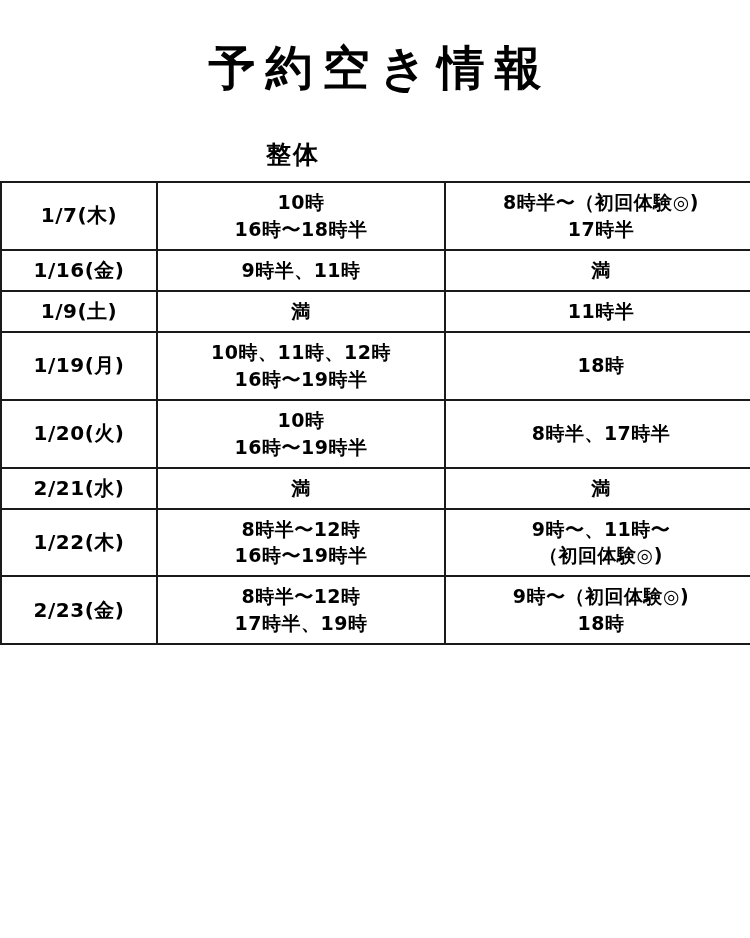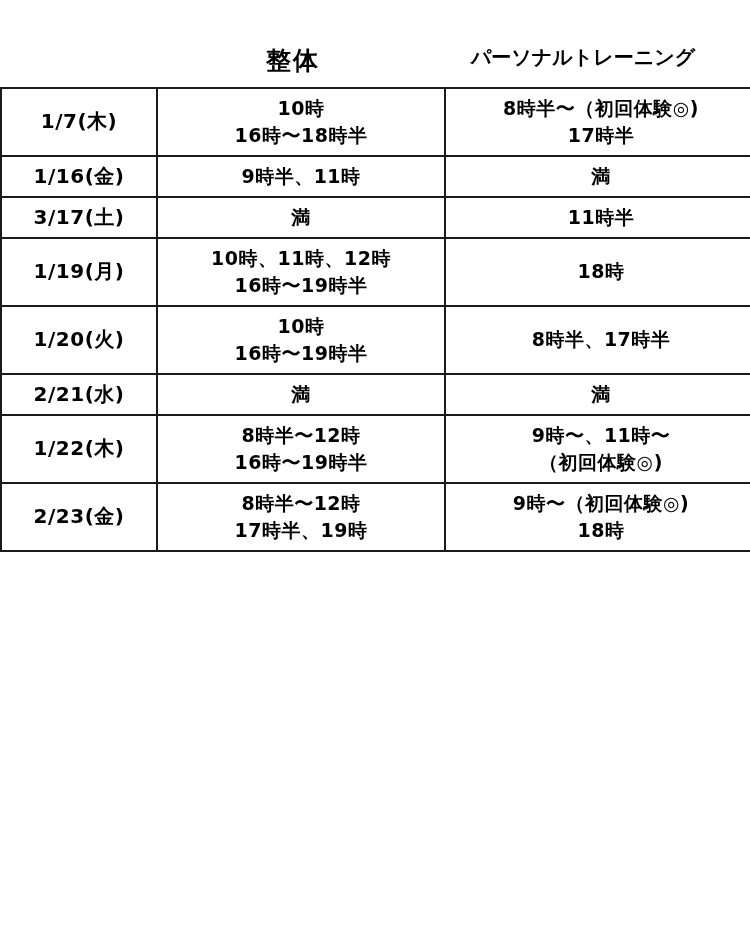--- a/index.html
+++ b/index.html
@@ -84,25 +84,25 @@
   }
   td.slot-1 { width: 278px; }
   td.slot-2 { width: 302px; }
   .line { display: block; white-space: nowrap; }
 </style>
 </head>
 <body>
 
 <div class="page">
 
+  <div class="title">予約空き情報</div>
 
   <div class="col-headers">
     <div class="col-head-spacer"></div>
     <div class="col-head col-head-1">整体</div>
-    <div class="col-head col-head-2">パーソナルトレーニング</div>
   </div>
 
   <table class="schedule">
     <tbody>
         <tr>
           <td class="daycell">1/7(木)</td>
           <td class="slotcell slot-1">
             <span class="line">10時</span>
             <span class="line">16時〜18時半</span>
           </td>
@@ -114,21 +114,21 @@
         <tr>
           <td class="daycell">1/16(金)</td>
           <td class="slotcell slot-1">
             <span class="line">9時半、11時</span>
           </td>
           <td class="slotcell slot-2">
             <span class="line">満</span>
           </td>
         </tr>
         <tr>
-          <td class="daycell">3/17(土)</td>
+          <td class="daycell">1/9(土)</td>
           <td class="slotcell slot-1">
             <span class="line">満</span>
           </td>
           <td class="slotcell slot-2">
             <span class="line">11時半</span>
           </td>
         </tr>
         <tr>
           <td class="daycell">1/19(月)</td>
           <td class="slotcell slot-1">

